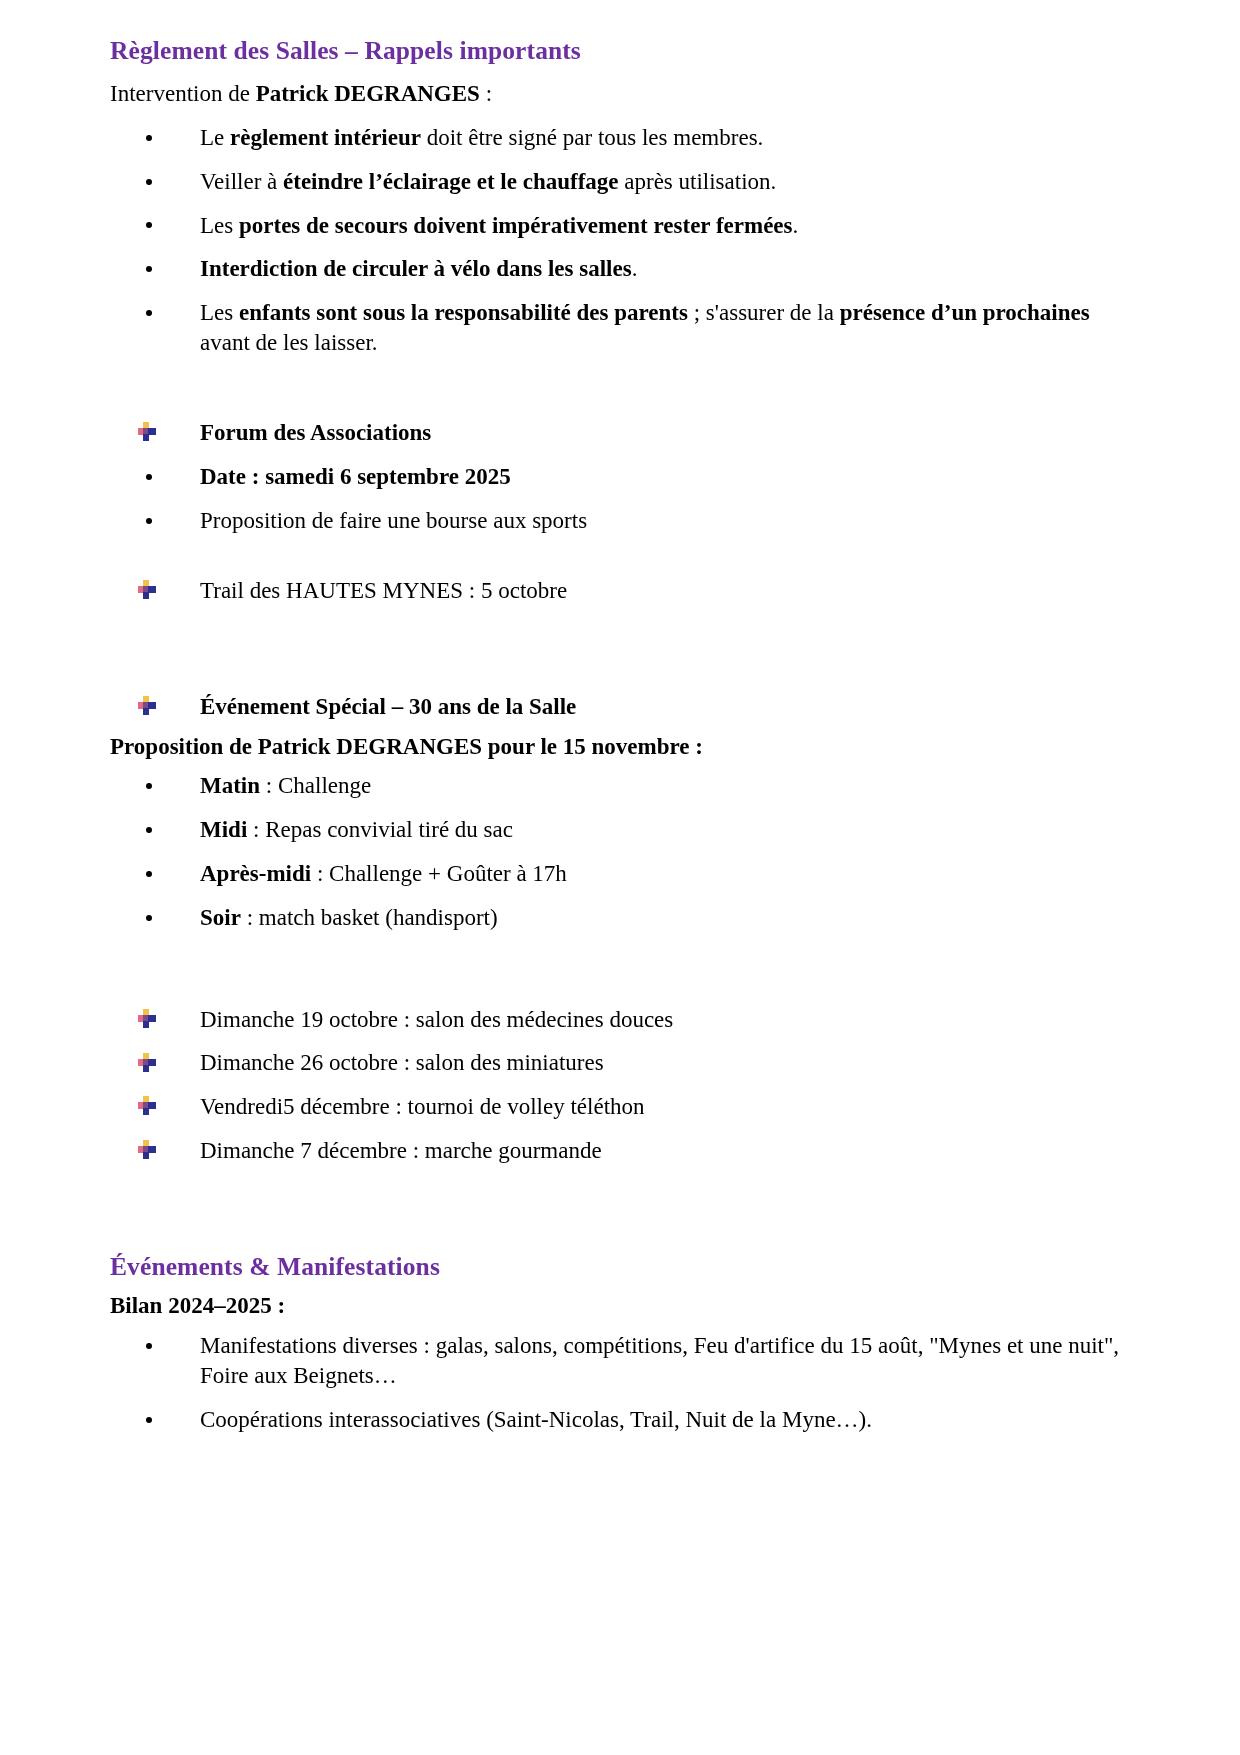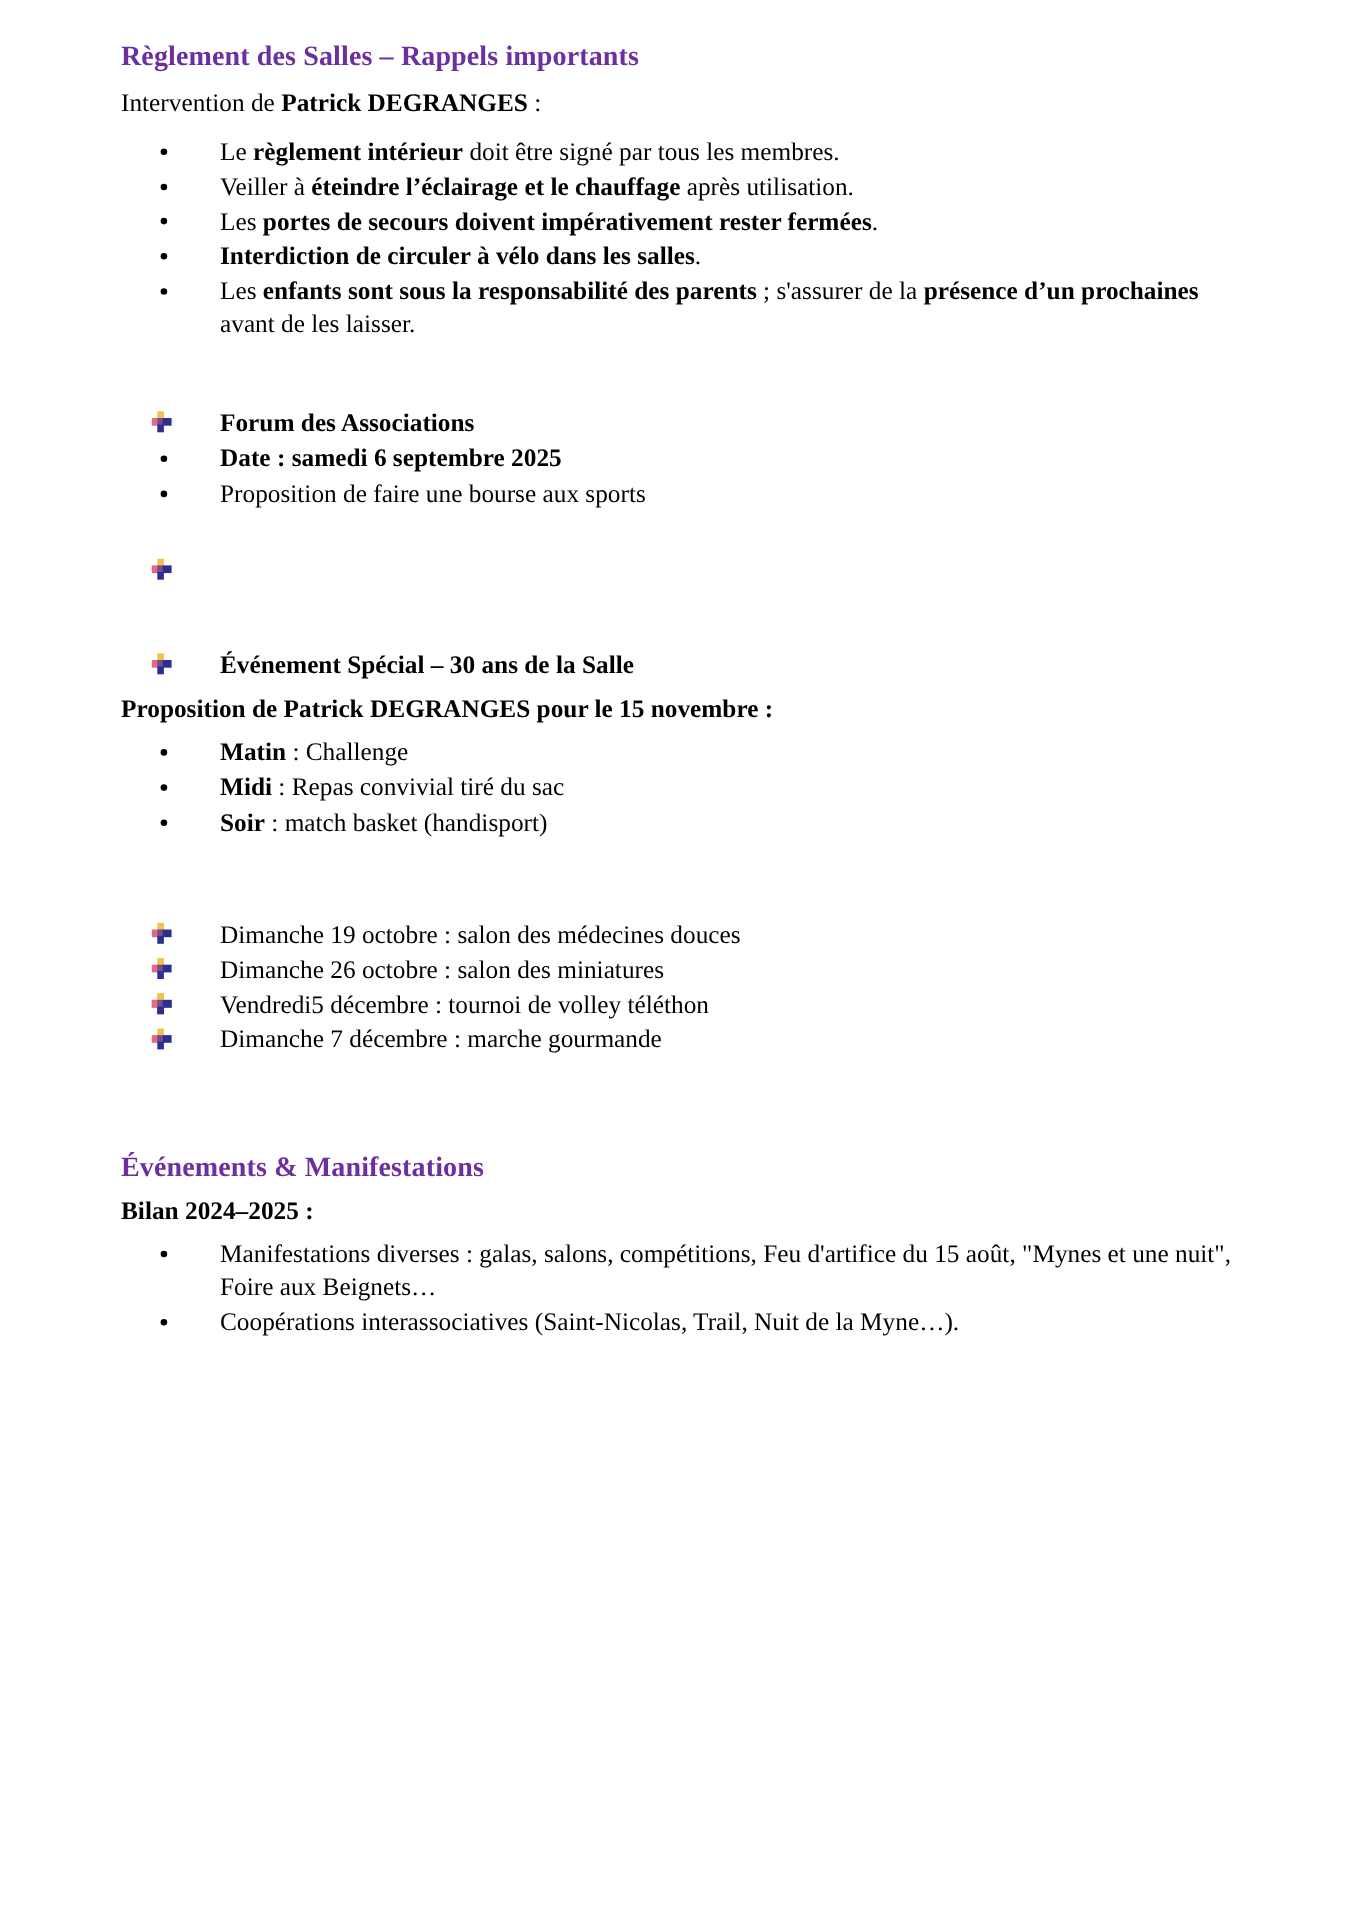--- a/index.html
+++ b/index.html
@@ -48,21 +48,21 @@
     margin: 0;
     padding: 0;
   }
   ul.lst > li {
     position: relative;
     font-size: 23px;
     line-height: 1.30;
     padding-left: 90px;
     margin: 0;
   }
-  ul.lst > li.sp { margin-top: 2px; }
+  ul.lst > li.sp { margin-top: 14px; }
 
   
   .disc-marker {
     position: absolute;
     left: 36px;
     top: 0.52em;
     width: 6px;
     height: 6px;
     background: #000;
     border-radius: 50%;
@@ -151,108 +151,111 @@
   <div class="sp-40"></div>
 
   <ul class="lst">
     <li>
       <span class="cross-marker">
         <i class="q-tl"></i>
           <i class="q-l"></i>
           <i class="q-c"></i>
           <i class="q-r"></i>
           <i class="q-b"></i>
+      </span><span>Trail des HAUTES MYNES : 5 octobre</span>
+    </li>
+  </ul>
+
+  <div class="sp-86"></div>
+
+  <ul class="lst">
+    <li style="padding-left:90px;">
+      <span class="cross-marker">
+        <i class="q-tl"></i>
+          <i class="q-l"></i>
+          <i class="q-c"></i>
+          <i class="q-r"></i>
+          <i class="q-b"></i>
+      </span><strong>Événement Spécial – 30 ans de la Salle</strong>
+    </li>
+  </ul>
+
+  <div class="sp-10"></div>
+
+  <p class="para bold">Proposition de Patrick DEGRANGES pour le 15 novembre :</p>
+
+  <div class="sp-10"></div>
+
+  <ul class="lst">
+    <li>
+      <span class="disc-marker"></span><strong>Matin</strong><span> : Challenge</span>
+    </li>
+    <li class="sp">
+      <span class="disc-marker"></span><strong>Midi</strong><span> : Repas convivial tiré du sac</span>
+    </li>
+    <li class="sp">
+      <span class="disc-marker"></span><strong>Après-midi</strong><span> : Challenge  + Goûter à 17h</span>
+    </li>
+    <li class="sp">
+      <span class="disc-marker"></span><strong>Soir</strong><span> : match basket (handisport)</span>
+    </li>
+  </ul>
+
+  <div class="sp-72"></div>
+
+  <ul class="lst">
+    <li>
+      <span class="cross-marker">
+        <i class="q-tl"></i>
+          <i class="q-l"></i>
+          <i class="q-c"></i>
+          <i class="q-r"></i>
+          <i class="q-b"></i>
+      </span><span>Dimanche 19 octobre : salon des médecines douces</span>
+    </li>
+    <li class="sp">
+      <span class="cross-marker">
+        <i class="q-tl"></i>
+          <i class="q-l"></i>
+          <i class="q-c"></i>
+          <i class="q-r"></i>
+          <i class="q-b"></i>
+      </span><span>Dimanche 26 octobre : salon des miniatures</span>
+    </li>
+    <li class="sp">
+      <span class="cross-marker">
+        <i class="q-tl"></i>
+          <i class="q-l"></i>
+          <i class="q-c"></i>
+          <i class="q-r"></i>
+          <i class="q-b"></i>
       </span>
     </li>
+    <li class="sp">
+      <span class="cross-marker">
+        <i class="q-tl"></i>
+          <i class="q-l"></i>
+          <i class="q-c"></i>
+          <i class="q-r"></i>
+          <i class="q-b"></i>
+      </span><span>Vendredi5 décembre : tournoi de volley téléthon</span>
+    </li>
+    <li class="sp">
+      <span class="cross-marker">
+        <i class="q-tl"></i>
+          <i class="q-l"></i>
+          <i class="q-c"></i>
+          <i class="q-r"></i>
+          <i class="q-b"></i>
+      </span><span>Dimanche 7 décembre : marche gourmande</span>
+    </li>
   </ul>
 
   <div class="sp-86"></div>
 
-  <ul class="lst">
-    <li style="padding-left:90px;">
-      <span class="cross-marker">
-        <i class="q-tl"></i>
-          <i class="q-l"></i>
-          <i class="q-c"></i>
-          <i class="q-r"></i>
-          <i class="q-b"></i>
-      </span><strong>Événement Spécial – 30 ans de la Salle</strong>
-    </li>
-  </ul>
-
-  <div class="sp-10"></div>
-
-  <p class="para bold">Proposition de Patrick DEGRANGES pour le 15 novembre :</p>
-
-  <div class="sp-10"></div>
-
-  <ul class="lst">
-    <li>
-      <span class="disc-marker"></span><strong>Matin</strong><span> : Challenge</span>
-    </li>
-    <li class="sp">
-      <span class="disc-marker"></span><strong>Midi</strong><span> : Repas convivial tiré du sac</span>
-    </li>
-    <li class="sp">
-      <span class="disc-marker"></span><strong>Soir</strong><span> : match basket (handisport)</span>
-    </li>
-  </ul>
-
-  <div class="sp-72"></div>
-
-  <ul class="lst">
-    <li>
-      <span class="cross-marker">
-        <i class="q-tl"></i>
-          <i class="q-l"></i>
-          <i class="q-c"></i>
-          <i class="q-r"></i>
-          <i class="q-b"></i>
-      </span><span>Dimanche 19 octobre : salon des médecines douces</span>
-    </li>
-    <li class="sp">
-      <span class="cross-marker">
-        <i class="q-tl"></i>
-          <i class="q-l"></i>
-          <i class="q-c"></i>
-          <i class="q-r"></i>
-          <i class="q-b"></i>
-      </span><span>Dimanche 26 octobre : salon des miniatures</span>
-    </li>
-    <li class="sp">
-      <span class="cross-marker">
-        <i class="q-tl"></i>
-          <i class="q-l"></i>
-          <i class="q-c"></i>
-          <i class="q-r"></i>
-          <i class="q-b"></i>
-      </span>
-    </li>
-    <li class="sp">
-      <span class="cross-marker">
-        <i class="q-tl"></i>
-          <i class="q-l"></i>
-          <i class="q-c"></i>
-          <i class="q-r"></i>
-          <i class="q-b"></i>
-      </span><span>Vendredi5 décembre : tournoi de volley téléthon</span>
-    </li>
-    <li class="sp">
-      <span class="cross-marker">
-        <i class="q-tl"></i>
-          <i class="q-l"></i>
-          <i class="q-c"></i>
-          <i class="q-r"></i>
-          <i class="q-b"></i>
-      </span><span>Dimanche 7 décembre : marche gourmande</span>
-    </li>
-  </ul>
-
-  <div class="sp-86"></div>
-
   <h2 class="h-purple">Événements &amp; Manifestations</h2>
 
   <div class="sp-10"></div>
 
   <p class="para bold">Bilan 2024–2025 :</p>
 
   <div class="sp-10"></div>
 
   <ul class="lst">
     <li>

